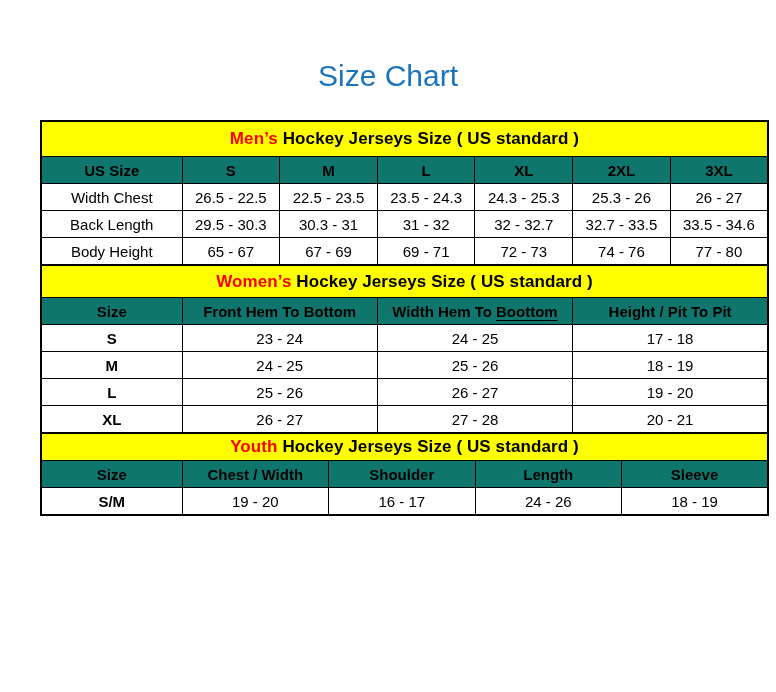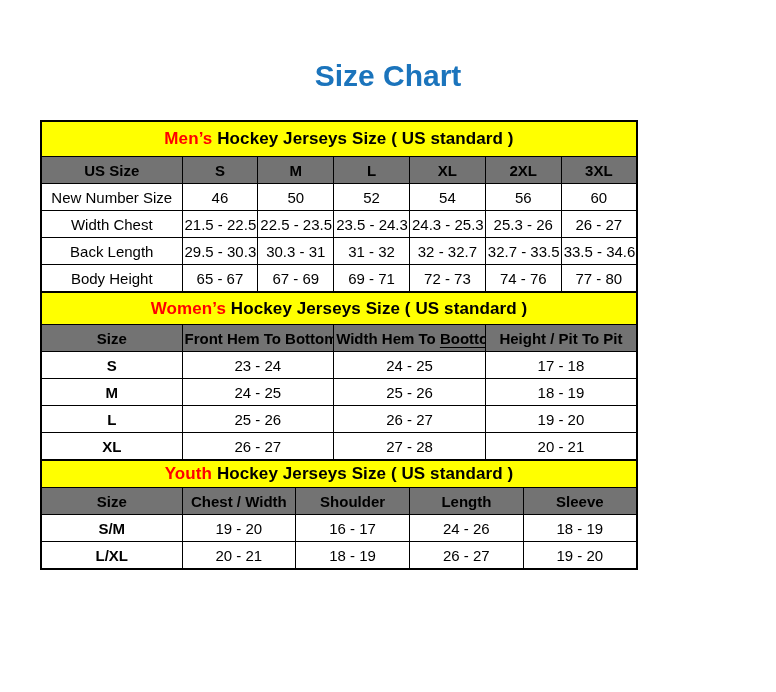--- a/index.html
+++ b/index.html
@@ -17,31 +17,31 @@
     width: 776px;
     height: 692px;
   }
   .title {
     margin: 58px 0 0 38px;
     width: 700px;
     text-align: center;
     color: #1b74bc;
     font-size: 30px;
     line-height: 36px;
-    font-weight: 700;
+    font-weight: 400;
     letter-spacing: 0px;
   }
   .tables {
     margin: 26px 0 0 40px;
     width: 694px;
   }
   table.size-table {
     border-collapse: collapse;
     table-layout: fixed;
-    width: 598px;
+    width: 729px;
     border: 2.5px solid #000;
     margin-top: -2px;
     padding-left: 44px;
   }
   table.size-table.first {
     margin-top: 0;
   }
   col.label-col { width: 141px; }
   th, td {
     border: 1.5px solid #000;
@@ -59,21 +59,21 @@
     font-weight: 700;
     height: 34px;
     letter-spacing: 0.1px;
   }
   .mens  th.band { height: 34px; }
   .womens th.band { height: 31px; }
   .youth th.band { height: 26px; }
   th.band .accent { color: #ff0000; }
   tr.cols th {
     font-weight: 700;
-    background: #737373;
+    background: #0f766e;
   }
   tbody td { font-weight: 400; }
   td.row-label { font-weight: 400; }
   .womens td.row-label,
   .youth td.row-label { font-weight: 700; }
   .typo {
     text-decoration-line: underline;
     text-decoration-style: wavy;
     text-decoration-color: #c00000;
     text-decoration-thickness: 1px;
@@ -109,31 +109,22 @@
           <th>S</th>
           <th>M</th>
           <th>L</th>
           <th>XL</th>
           <th>2XL</th>
           <th>3XL</th>
         </tr>
       </thead>
       <tbody>
         <tr>
-          <td class="row-label">New Number Size</td>
-          <td>46</td>
-          <td>50</td>
-          <td>52</td>
-          <td>54</td>
-          <td>56</td>
-          <td>60</td>
-        </tr>
-        <tr>
           <td class="row-label">Width Chest</td>
-          <td>21.5 - 22.5</td>
+          <td>26.5 - 22.5</td>
           <td>22.5 - 23.5</td>
           <td>23.5 - 24.3</td>
           <td>24.3 - 25.3</td>
           <td>25.3 - 26</td>
           <td>26 - 27</td>
         </tr>
         <tr>
           <td class="row-label">Back Length</td>
           <td>29.5 - 30.3</td>
           <td>30.3 - 31</td>
@@ -221,24 +212,17 @@
         </tr>
       </thead>
       <tbody>
         <tr>
           <td class="row-label">S/M</td>
           <td>19 - 20</td>
           <td>16 - 17</td>
           <td>24 - 26</td>
           <td>18 - 19</td>
         </tr>
-        <tr>
-          <td class="row-label">L/XL</td>
-          <td>20 - 21</td>
-          <td>18 - 19</td>
-          <td>26 - 27</td>
-          <td>19 - 20</td>
-        </tr>
       </tbody>
     </table>
 
   </div>
 </div>
 
 </body></html>

